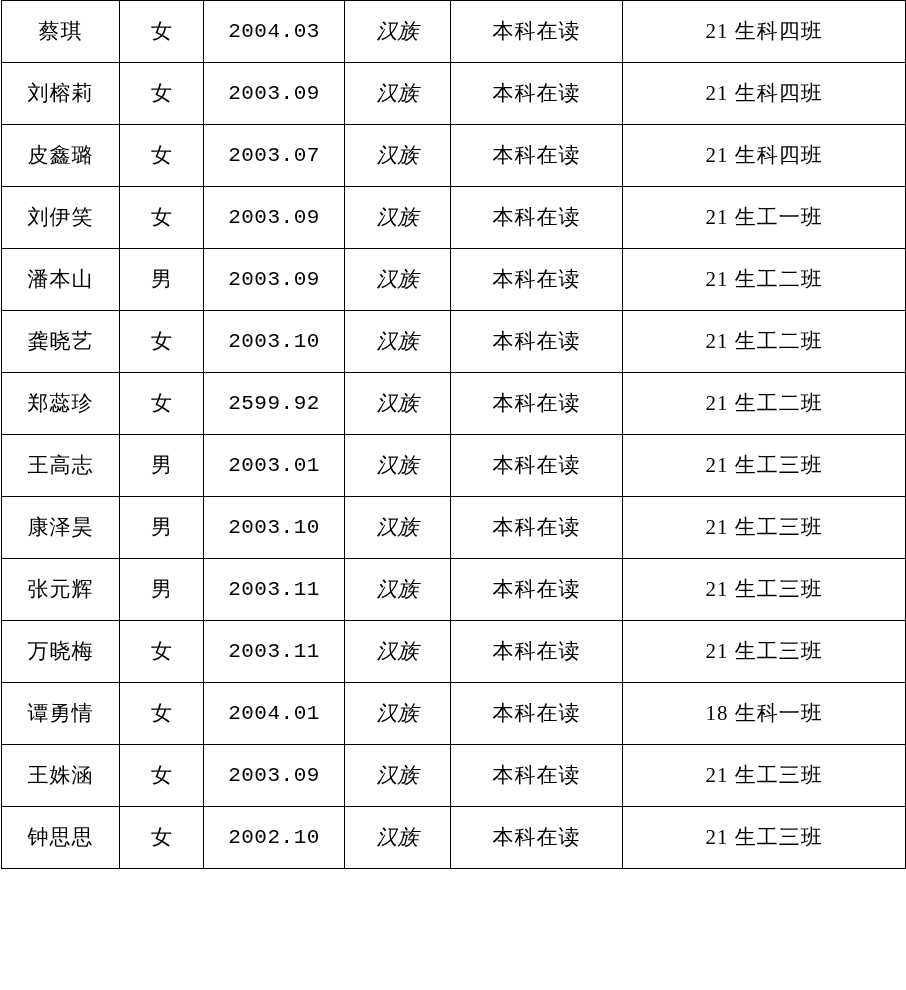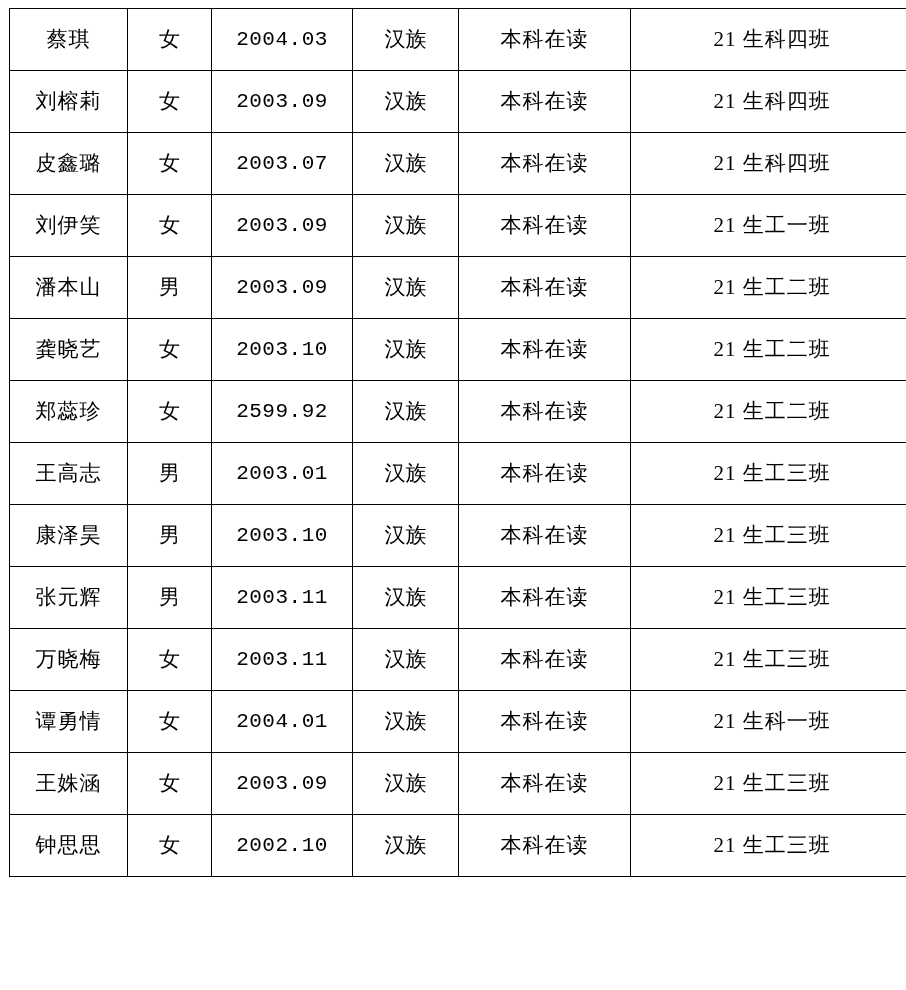--- a/index.html
+++ b/index.html
@@ -11,21 +11,21 @@
     width: 906px;
     height: 990px;
     font-family: "Liberation Serif", "DejaVu Serif", serif;
     color: #000000;
     overflow: hidden;
   }
   .sheet {
     width: 752px;
     height: 990px;
     box-sizing: border-box;
-    padding: 8px;
+    padding: 0;
   }
   table.roster {
     border-collapse: collapse;
     width: 904px;
     margin: 0 1px;
     table-layout: fixed;
   }
   table.roster td {
     border: 1px solid #000000;
     height: 61px;
@@ -40,21 +40,21 @@
   col.c-name  { width: 118px; }
   col.c-sex   { width: 84px; }
   col.c-birth { width: 141px; }
   col.c-ethn  { width: 106px; }
   col.c-edu   { width: 172px; }
   col.c-class { width: 283px; }
 
   td.name  { font-size: 21px; letter-spacing: 1px; }
   td.sex   { font-size: 21px; }
   td.birth { font-family: Liberation Mono, monospace; font-size: 21px; letter-spacing: 0.5px; }
-  td.ethn  { font-size: 21px; }
+  td.ethn  { font-size: 21px; font-style: italic; }
   td.edu   { font-size: 21px; letter-spacing: 1px; }
   td.cls   { font-size: 21px; letter-spacing: 1px; }
 </style>
 </head>
 <body>
 
 <div class="sheet">
   <table class="roster">
     <colgroup>
       <col class="c-name">
@@ -152,21 +152,21 @@
         <td class="ethn">汉族</td>
         <td class="edu">本科在读</td>
         <td class="cls">21 生工三班</td>
       </tr>
       <tr>
         <td class="name">谭勇情</td>
         <td class="sex">女</td>
         <td class="birth">2004.01</td>
         <td class="ethn">汉族</td>
         <td class="edu">本科在读</td>
-        <td class="cls">21 生科一班</td>
+        <td class="cls">18 生科一班</td>
       </tr>
       <tr>
         <td class="name">王姝涵</td>
         <td class="sex">女</td>
         <td class="birth">2003.09</td>
         <td class="ethn">汉族</td>
         <td class="edu">本科在读</td>
         <td class="cls">21 生工三班</td>
       </tr>
       <tr>

